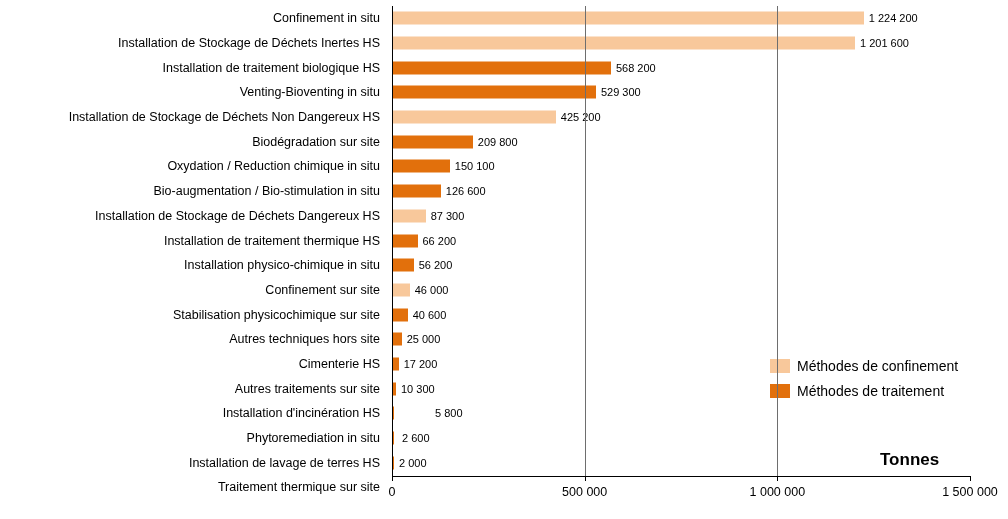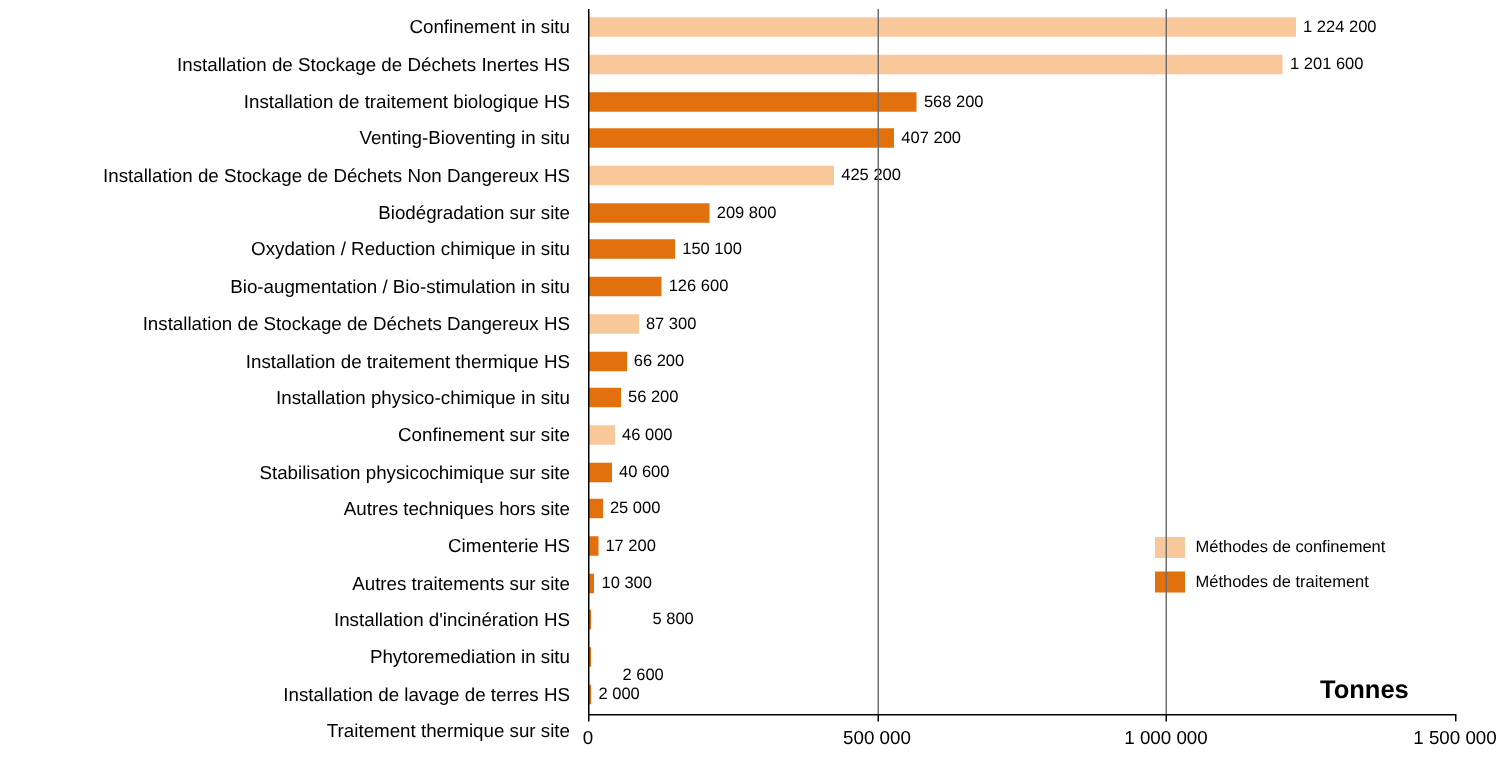--- a/index.html
+++ b/index.html
@@ -112,21 +112,21 @@
     align-items: center;
     margin-bottom: 9px;
   }
   .legend-swatch {
     width: 20px;
     height: 14px;
     margin-right: 7px;
     flex: 0 0 auto;
   }
   .legend-text {
-    font-size: 11px;
+    font-size: 14px;
     white-space: nowrap;
   }
   .unit-label {
     position: absolute;
     left: 880px;
     top: 450px;
     font-size: 17px;
     font-weight: bold;
     white-space: nowrap;
   }
@@ -206,21 +206,21 @@
       <div class="bar-row">
         <div class="bar confinement" style="width: 463.017px;"></div>
         <span class="val-label" style="left: 463.017px;">1 201 600</span>
       </div>
       <div class="bar-row">
         <div class="bar traitement" style="width: 218.946px;"></div>
         <span class="val-label" style="left: 218.946px;">568 200</span>
       </div>
       <div class="bar-row">
         <div class="bar traitement" style="width: 203.918px;"></div>
-        <span class="val-label" style="left: 203.918px;">407 200</span>
+        <span class="val-label" style="left: 203.918px;">529 300</span>
       </div>
       <div class="bar-row">
         <div class="bar confinement" style="width: 163.844px;"></div>
         <span class="val-label" style="left: 163.844px;">425 200</span>
       </div>
       <div class="bar-row">
         <div class="bar traitement" style="width: 80.8429px;"></div>
         <span class="val-label" style="left: 80.8429px;">209 800</span>
       </div>
       <div class="bar-row">
@@ -262,21 +262,21 @@
       <div class="bar-row">
         <div class="bar traitement" style="width: 3.96893px;"></div>
         <span class="val-label" style="left: 3.96893px;">10 300</span>
       </div>
       <div class="bar-row">
         <div class="bar traitement" style="width: 2.23493px;"></div>
         <span class="val-label" style="left: 16px; margin-left: 22px;">5 800</span>
       </div>
       <div class="bar-row">
         <div class="bar traitement" style="width: 2px;"></div>
-        <span class="val-label" style="left: 18px; margin-top: 12px;">2 600</span>
+        <span class="val-label" style="left: 5px;">2 600</span>
       </div>
       <div class="bar-row">
         <div class="bar traitement" style="width: 2px;"></div>
         <span class="val-label" style="left: 2px;">2 000</span>
       </div>
     </div>
 
   <div class="axis-bottom"></div>
   <div class="unit-label">Tonnes</div>
 

